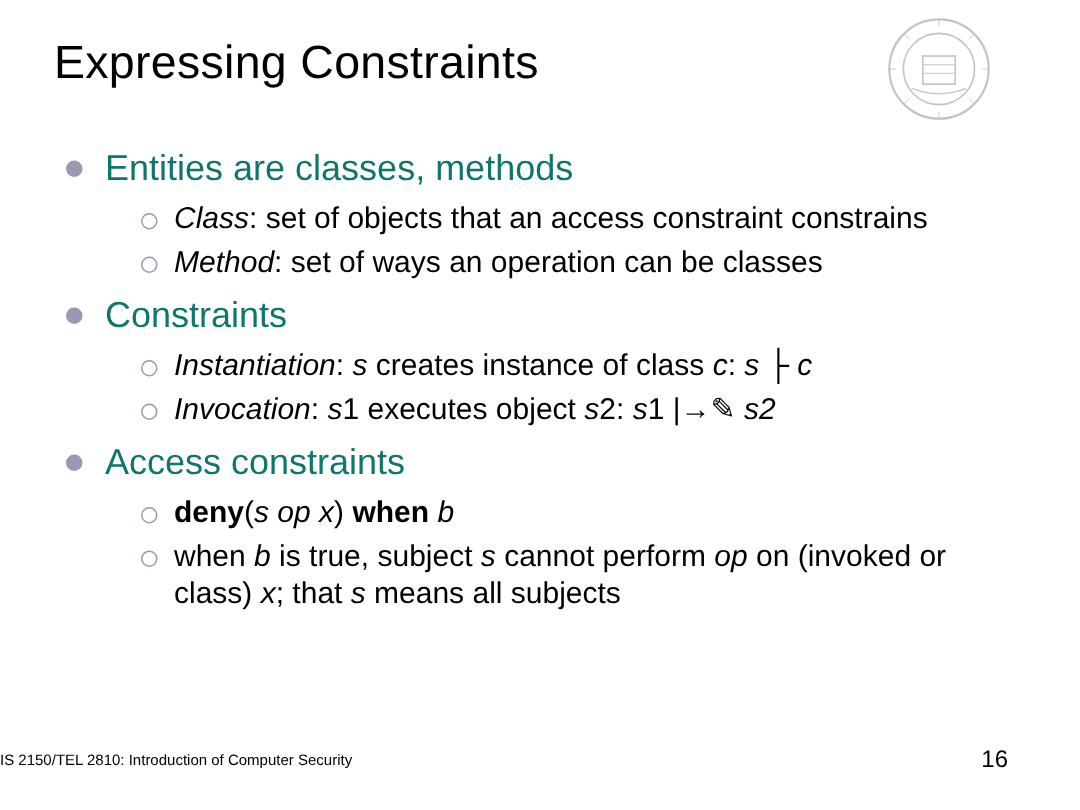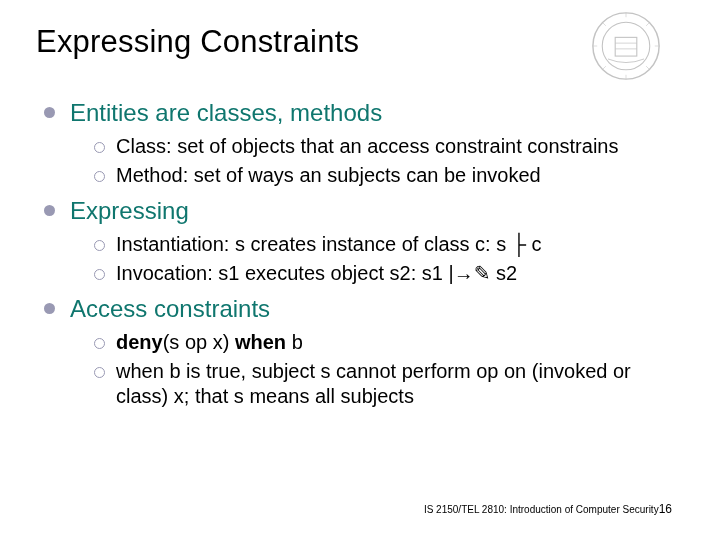--- a/index.html
+++ b/index.html
@@ -9,25 +9,25 @@
   .seal svg { width: 100%; height: 100%; opacity: 0.5; }
   .title { font-size: 31px; color: #000; font-weight: 400; margin-bottom: 38px; letter-spacing: 0.2px; }
   ul.top { list-style: none; padding-left: 8px; }
   ul.top > li { position: relative; padding-left: 26px; margin-bottom: 4px; }
   ul.top > li::before { content: ""; position: absolute; left: 0; top: 9px; width: 11px; height: 11px; background: #9999b3; border-radius: 50%; }
   .l1 { font-size: 24px; color: #0f766e; line-height: 1.25; }
   ul.sub { list-style: none; padding-left: 24px; margin-top: 6px; margin-bottom: 8px; }
   ul.sub > li { position: relative; padding-left: 22px; margin-bottom: 4px; }
   ul.sub > li::before { content: ""; position: absolute; left: 0; top: 8px; width: 9px; height: 9px; border: 1.3px solid #9999b3; border-radius: 50%; background: transparent; }
   .l2 { font-size: 20px; color: #000; line-height: 1.25; }
-  .it { }
+  .it { font-style: italic; }
   .bd { font-weight: bold; margin-top: 18px; }
   .footer { position: absolute; bottom: 24px; left: 0; right: 0; display: flex; justify-content: space-between; align-items: center; padding: 0 48px 0 0; }
-  .footer-center { flex: 1; text-align: right; font-size: 10px; color: #000; }
-  .footer-right { font-size: 12px; color: #000; }
+  .footer-center { flex: 1; text-align: left; font-size: 10px; color: #000; }
+  .footer-right { font-size: 16px; color: #000; }
 </style>
 </head>
 <body>
 <div class="slide">
 
   <div class="seal">
     <svg viewBox="0 0 100 100">
       <circle cx="50" cy="50" r="46" fill="none" stroke="#888" stroke-width="2"></circle>
       <circle cx="50" cy="50" r="33" fill="none" stroke="#888" stroke-width="1.5"></circle>
       <rect x="35" y="38" width="30" height="26" fill="none" stroke="#888" stroke-width="1.5"></rect>
@@ -50,27 +50,27 @@
   <h1 class="title">Expressing Constraints</h1>
 
   <ul class="top">
     <li>
       <div class="l1">Entities are classes, methods</div>
       <ul class="sub">
         <li>
           <div class="l2"><span class="it">Class</span><span>: set of objects that an access constraint constrains</span></div>
         </li>
         <li>
-          <div class="l2"><span class="it">Method</span><span>: set of ways an subjects can be invoked</span></div>
+          <div class="l2"><span class="it">Method</span><span>: set of ways an operation can be classes</span></div>
         </li>
       </ul>
     </li>
 
     <li>
-      <div class="l1">Expressing</div>
+      <div class="l1">Constraints</div>
       <ul class="sub">
         <li>
           <div class="l2"><span class="it">Instantiation</span><span>: </span><span class="it">s</span><span> creates instance of class </span><span class="it">c</span><span>: </span><span class="it">s</span><span> ├ </span><span class="it">c</span></div>
         </li>
         <li>
           <div class="l2"><span class="it">Invocation</span><span>: </span><span class="it">s</span><span>1 executes object </span><span class="it">s</span><span>2: </span><span class="it">s</span><span>1 |→✎ </span><span class="it">s2</span></div>
         </li>
       </ul>
     </li>
 

